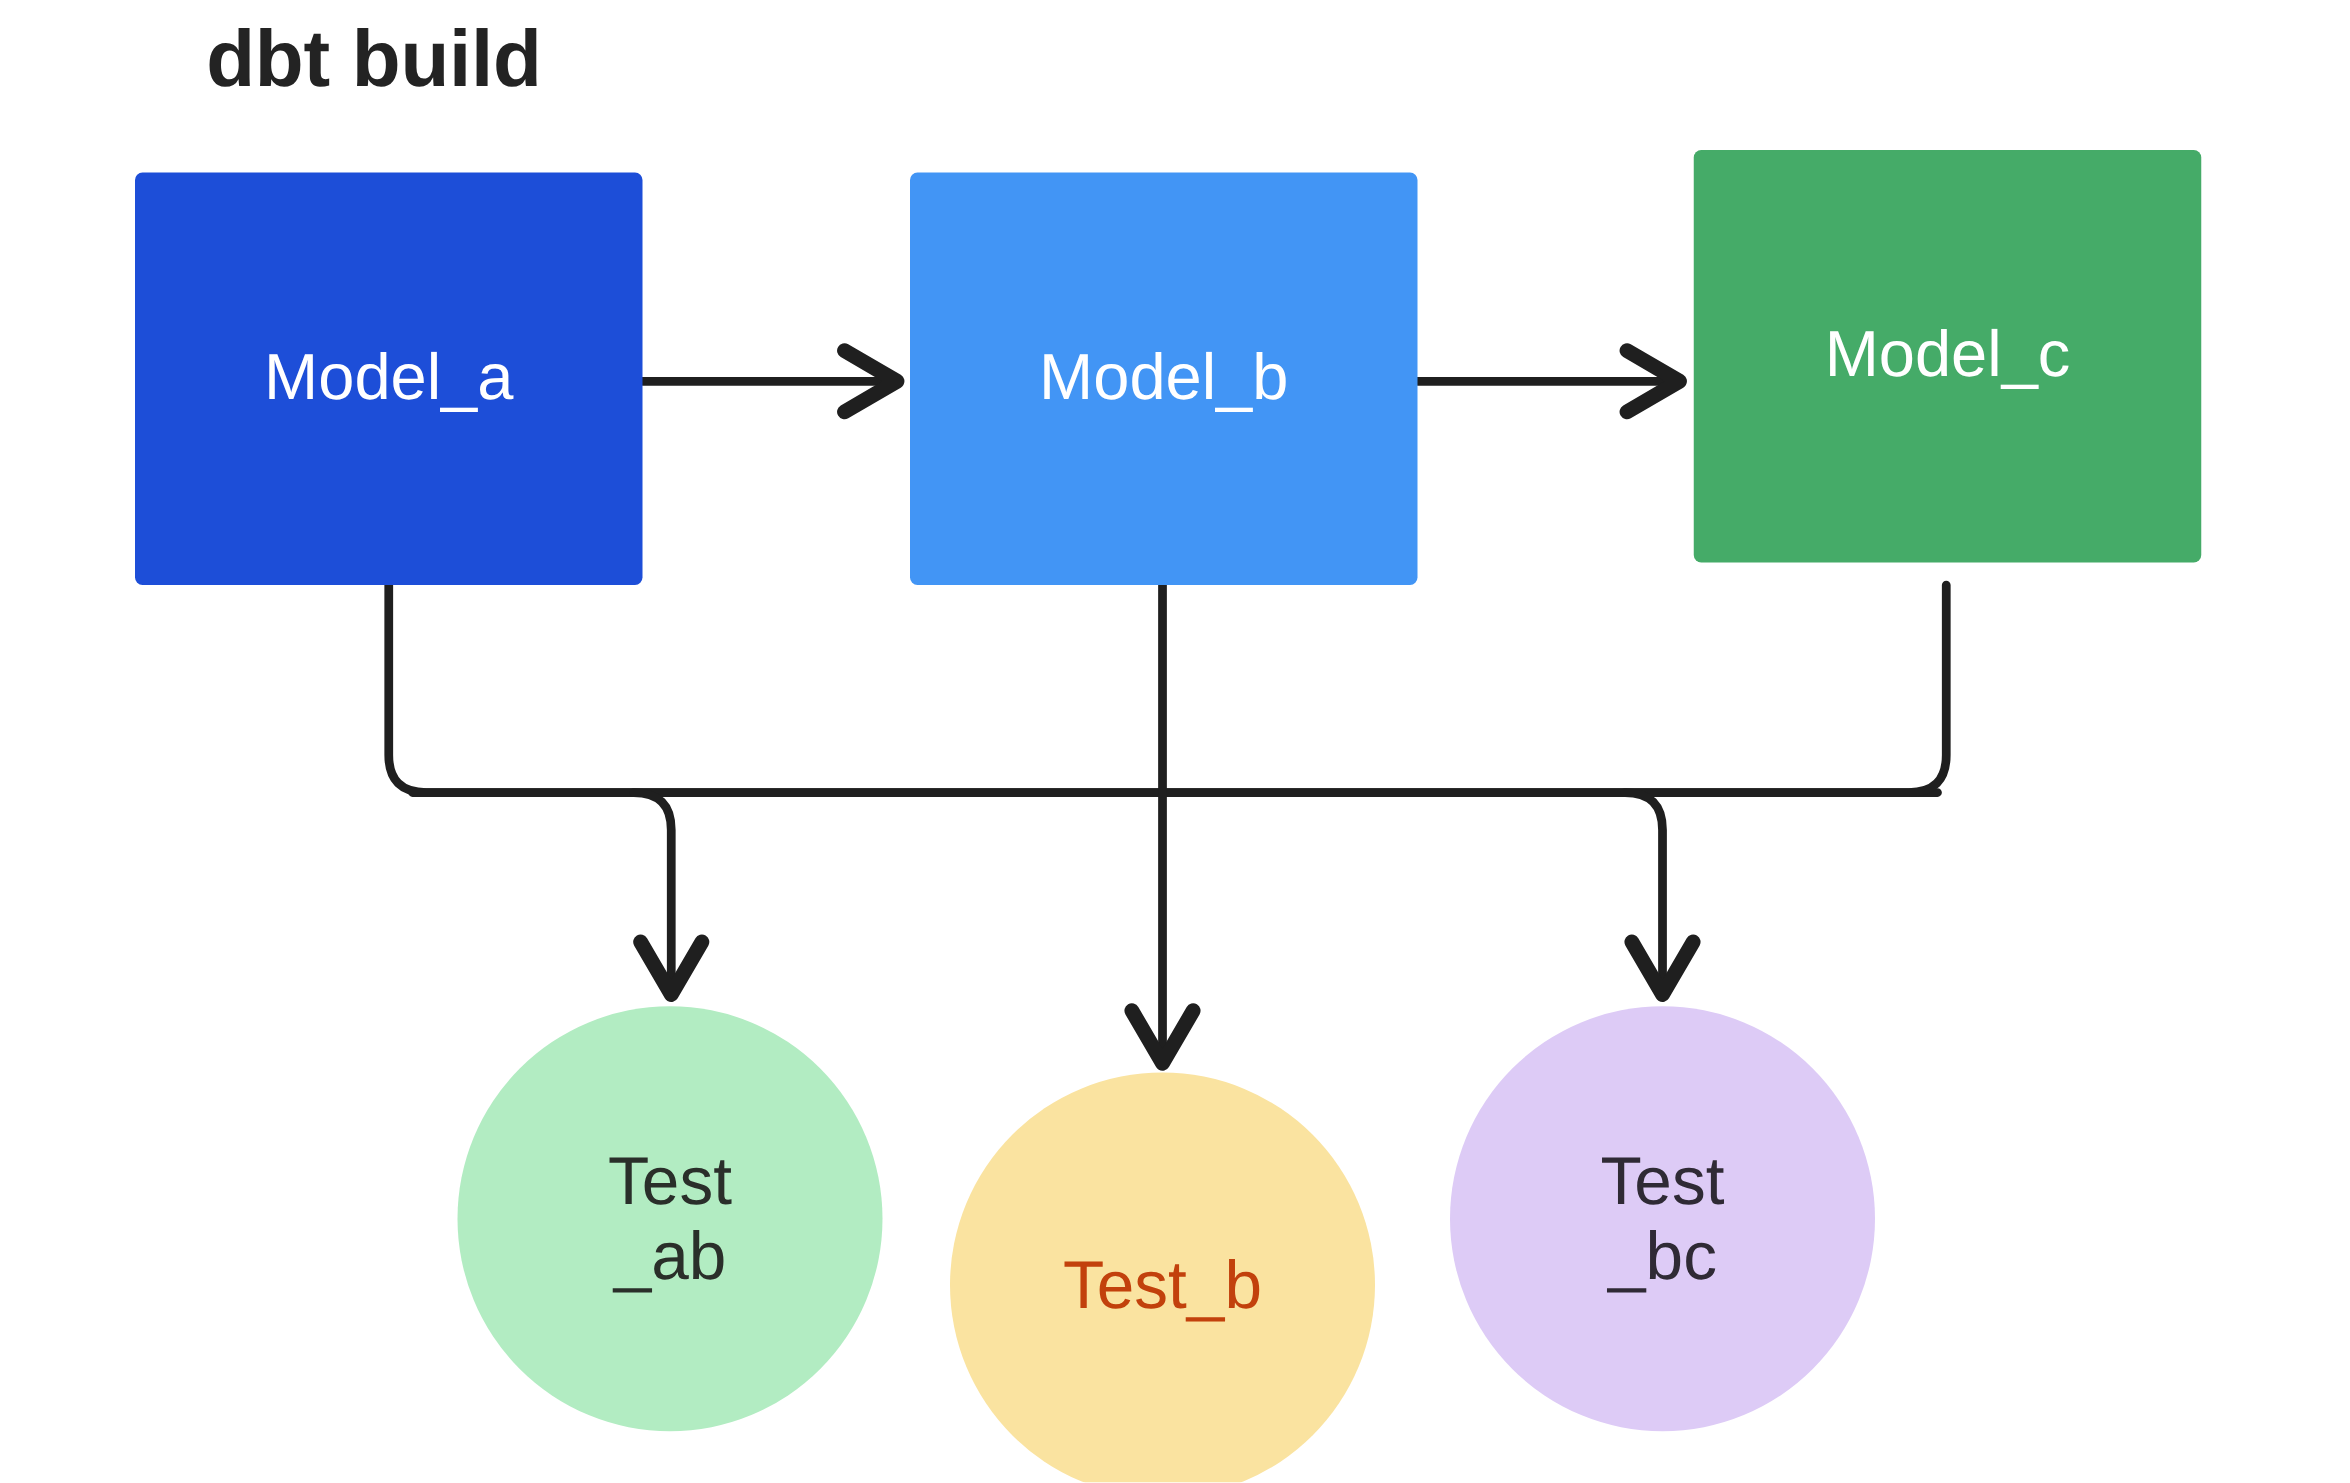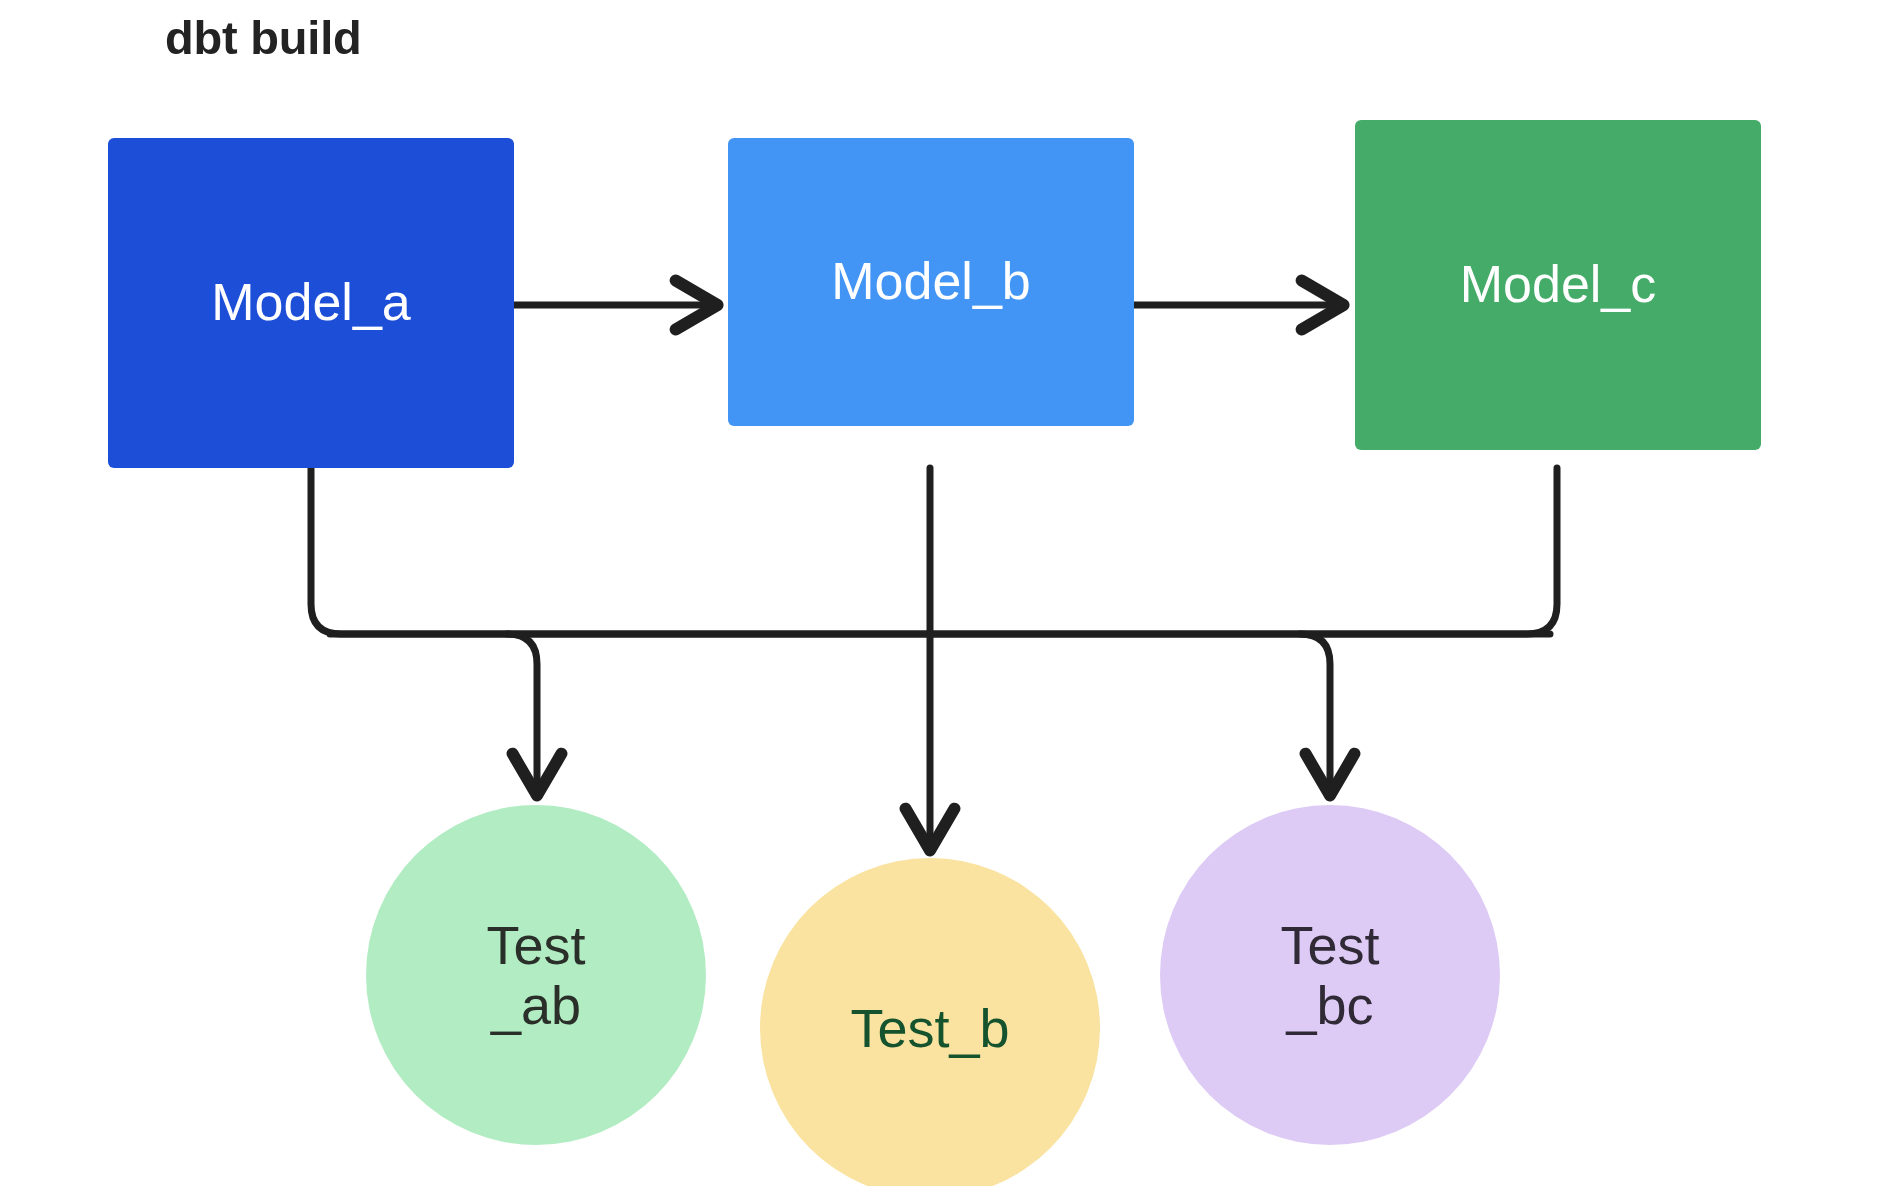--- a/index.html
+++ b/index.html
@@ -21,21 +21,21 @@
     position: absolute;
     left: 0;
     top: 0;
     width: 1880px;
     height: 1186px;
   }
   .title-text {
     position: absolute;
     left: 165px;
     top: 10px;
-    font-size: 47px;
+    font-size: 64px;
     font-weight: 700;
     color: #232323;
     letter-spacing: -0.2px;
     white-space: nowrap;
   }
   .node-box {
     position: absolute;
     display: flex;
     align-items: center;
     justify-content: center;
@@ -93,35 +93,35 @@
       <path d="M 930 468 L 930 845" marker-end="url(#arrowhead)"></path>
 
       <path d="M 1300 634 Q 1330 634 1330 664 L 1330 790" marker-end="url(#arrowhead)"></path>
     </g>
   </svg>
 
   <div class="node-box" style="left:108px; top:138px; width:406px; height:330px; background:#1d4ed8;">
     <span class="node-box-label">Model_a</span>
   </div>
 
-  <div class="node-box" style="left:728px; top:138px; width:406px; height:288px; background:#4295f5;">
+  <div class="node-box" style="left:728px; top:138px; width:406px; height:330px; background:#4295f5;">
     <span class="node-box-label">Model_b</span>
   </div>
 
   <div class="node-box" style="left:1355px; top:120px; width:406px; height:330px; background:#45ab68;">
     <span class="node-box-label">Model_c</span>
   </div>
 
   <div class="node-circle" style="left:366px; top:805px; width:340px; height:340px; background:#b2ecc2;">
     <span class="node-circle-label" style="color:#2a2f2a;">Test
 _ab</span>
   </div>
 
   <div class="node-circle" style="left:760px; top:858px; width:340px; height:340px; background:#fae3a0;">
-    <span class="node-circle-label" style="color:#14532d;">Test_b</span>
+    <span class="node-circle-label" style="color:#c2410c;">Test_b</span>
   </div>
 
   <div class="node-circle" style="left:1160px; top:805px; width:340px; height:340px; background:#ddcbf6;">
     <span class="node-circle-label" style="color:#2f2a35;">Test
 _bc</span>
   </div>
 
 </div>
 
 </body></html>

